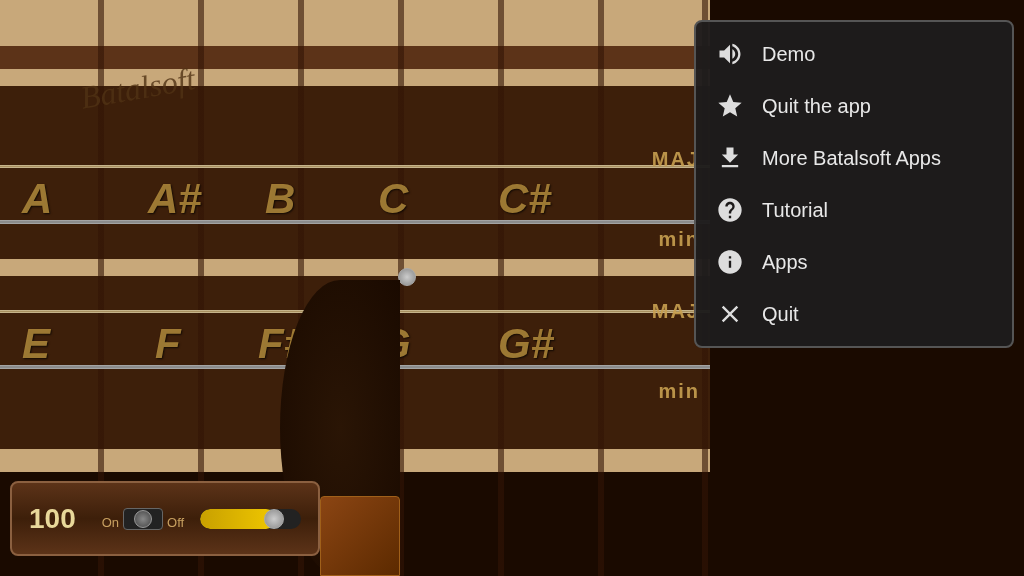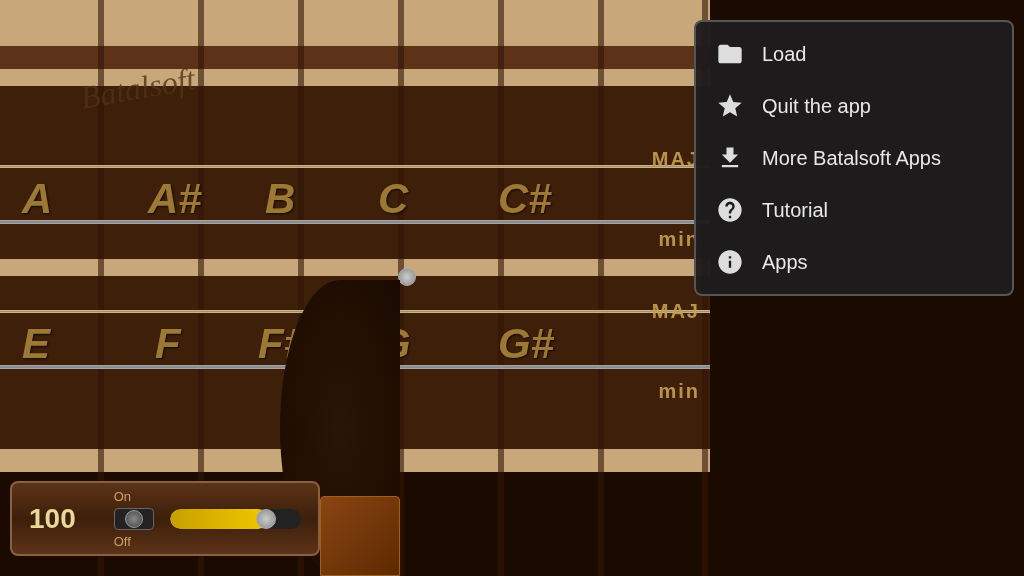--- a/index.html
+++ b/index.html
@@ -128,24 +128,23 @@
 
     .vol-number {
       color: #e8d89a;
       font-size: 28px;
       font-weight: bold;
       min-width: 40px;
     }
 
     .on-off-container {
       display: flex;
-      align-items: flex-start;
+      align-items: flex-end;
       gap: 4px;
-      margin-left: 22px;
-      flex-direction: column;
+      margin-left: 10px;
     }
 
     .on-off-label {
       color: #c8a060;
       font-size: 13px;
     }
 
     .toggle-switch {
       width: 40px;
       height: 22px;
@@ -307,29 +306,29 @@
     <span class="on-off-label">Off</span>
   </div>
   <div class="slider-track">
     <div class="slider-fill"></div>
     <div class="slider-thumb"></div>
   </div>
 </div>
 
 <div class="dropdown-menu">
 
-
-  <div class="menu-item">
-    <div class="menu-icon">
-      <svg viewBox="0 0 24 24">
-          <path d="M10 4H4c-1.1 0-1.99.9-1.99 2L2 18c0 1.1.9 2 2 2h16c1.1 0 2-.9 2-2V8c0-1.1-.9-2-2-2h-8l-2-2z"></path>
-        </svg>
-    </div>
-    <span class="menu-label">Load</span>
-  </div>
+  <div class="menu-item">
+    <div class="menu-icon">
+      <svg viewBox="0 0 24 24">
+          <path d="M3 9v6h4l5 5V4L7 9H3zm13.5 3c0-1.77-1.02-3.29-2.5-4.03v8.05c1.48-.73 2.5-2.25 2.5-4.02zM14 3.23v2.06c2.89.86 5 3.54 5 6.71s-2.11 5.85-5 6.71v2.06c4.01-.91 7-4.49 7-8.77s-2.99-7.86-7-8.77z"></path>
+        </svg>
+    </div>
+    <span class="menu-label">Demo</span>
+  </div>
+
 
 
 
   <div class="menu-item">
     <div class="menu-icon">
       <svg viewBox="0 0 24 24">
           <path d="M12 17.27L18.18 21l-1.64-7.03L22 9.24l-7.19-.61L12 2 9.19 8.63 2 9.24l5.46 4.73L5.82 21z"></path>
         </svg>
     </div>
     <span class="menu-label">Quit the app</span>
@@ -355,14 +354,22 @@
 
   <div class="menu-item">
     <div class="menu-icon">
       <svg viewBox="0 0 24 24">
           <path d="M12 2C6.48 2 2 6.48 2 12s4.48 10 10 10 10-4.48 10-10S17.52 2 12 2zm1 15h-2v-6h2v6zm0-8h-2V7h2v2z"></path>
         </svg>
     </div>
     <span class="menu-label">Apps</span>
   </div>
 
+  <div class="menu-item">
+    <div class="menu-icon">
+      <svg viewBox="0 0 24 24">
+          <path d="M19 6.41L17.59 5 12 10.59 6.41 5 5 6.41 10.59 12 5 17.59 6.41 19 12 13.41 17.59 19 19 17.59 13.41 12z"></path>
+        </svg>
+    </div>
+    <span class="menu-label">Quit</span>
+  </div>
 
 </div>
 
 </body></html>

